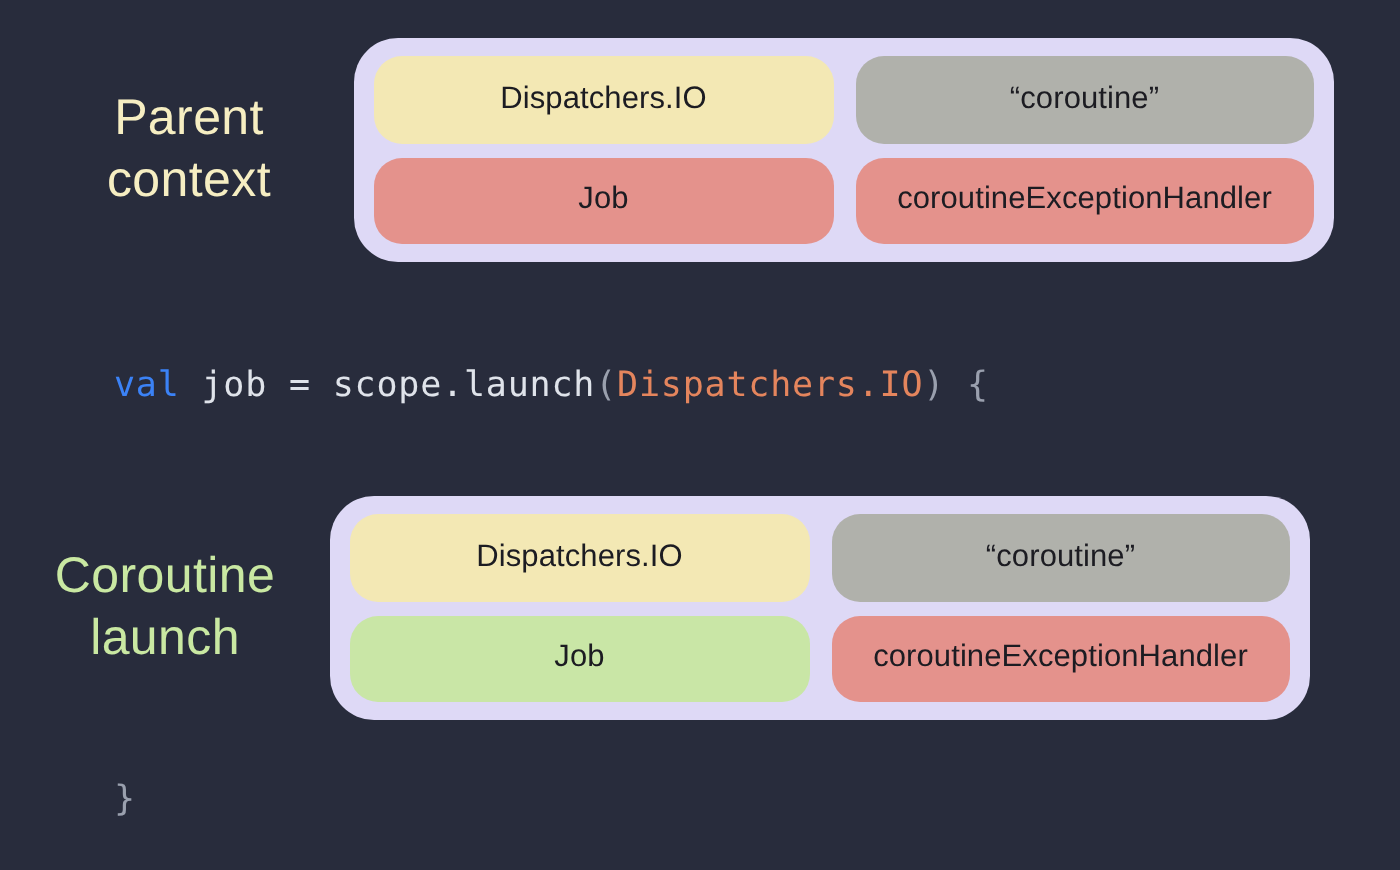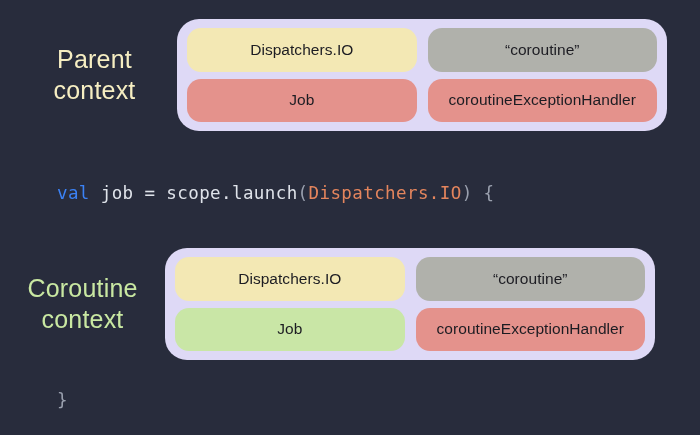--- a/index.html
+++ b/index.html
@@ -103,21 +103,21 @@
       <div class="chip gray">“coroutine”</div>
       <div class="chip salmon">Job</div>
       <div class="chip salmon">coroutineExceptionHandler</div>
     </div>
   </div>
 
   <div class="code-line" id="code-launch"><span class="tok-kw">val</span><span class="tok-plain"> job = scope.launch</span><span class="tok-punc">(</span><span class="tok-type">Dispatchers.IO</span><span class="tok-punc">)</span><span class="tok-plain"> </span><span class="tok-punc">{</span></div>
 
   <div class="context-block" id="coroutine-block">
     <div class="context-label coroutine">Coroutine
-context</div>
+launch</div>
     <div class="context-card">
       <div class="chip cream">Dispatchers.IO</div>
       <div class="chip gray">“coroutine”</div>
       <div class="chip green">Job</div>
       <div class="chip salmon">coroutineExceptionHandler</div>
     </div>
   </div>
 
   <div class="code-line" id="code-close"><span class="tok-punc">}</span></div>
 

